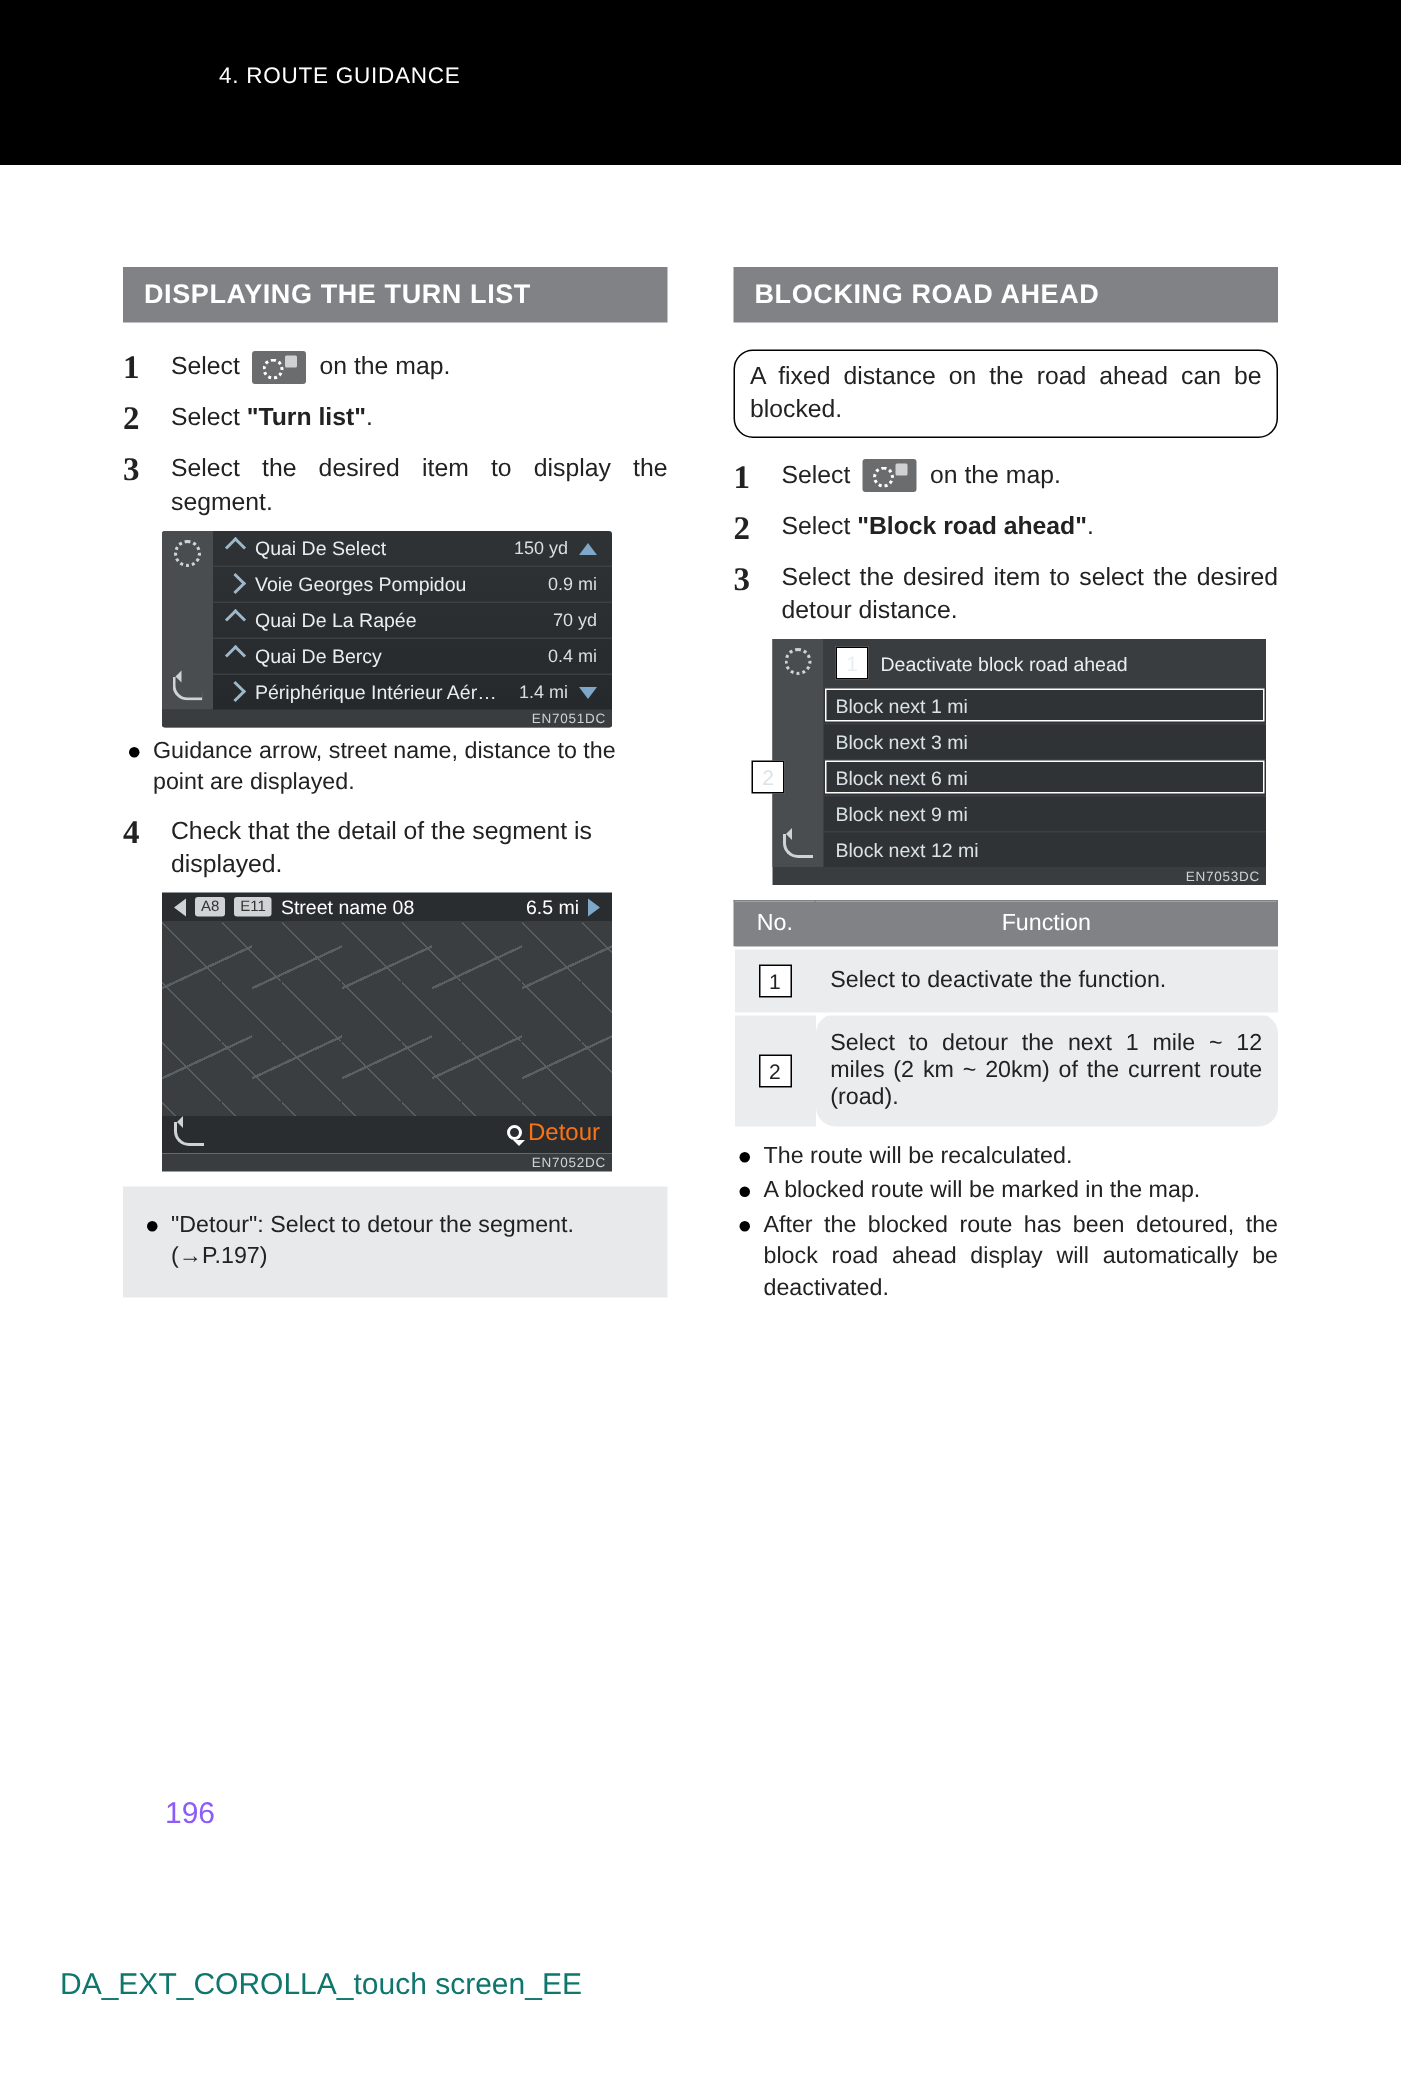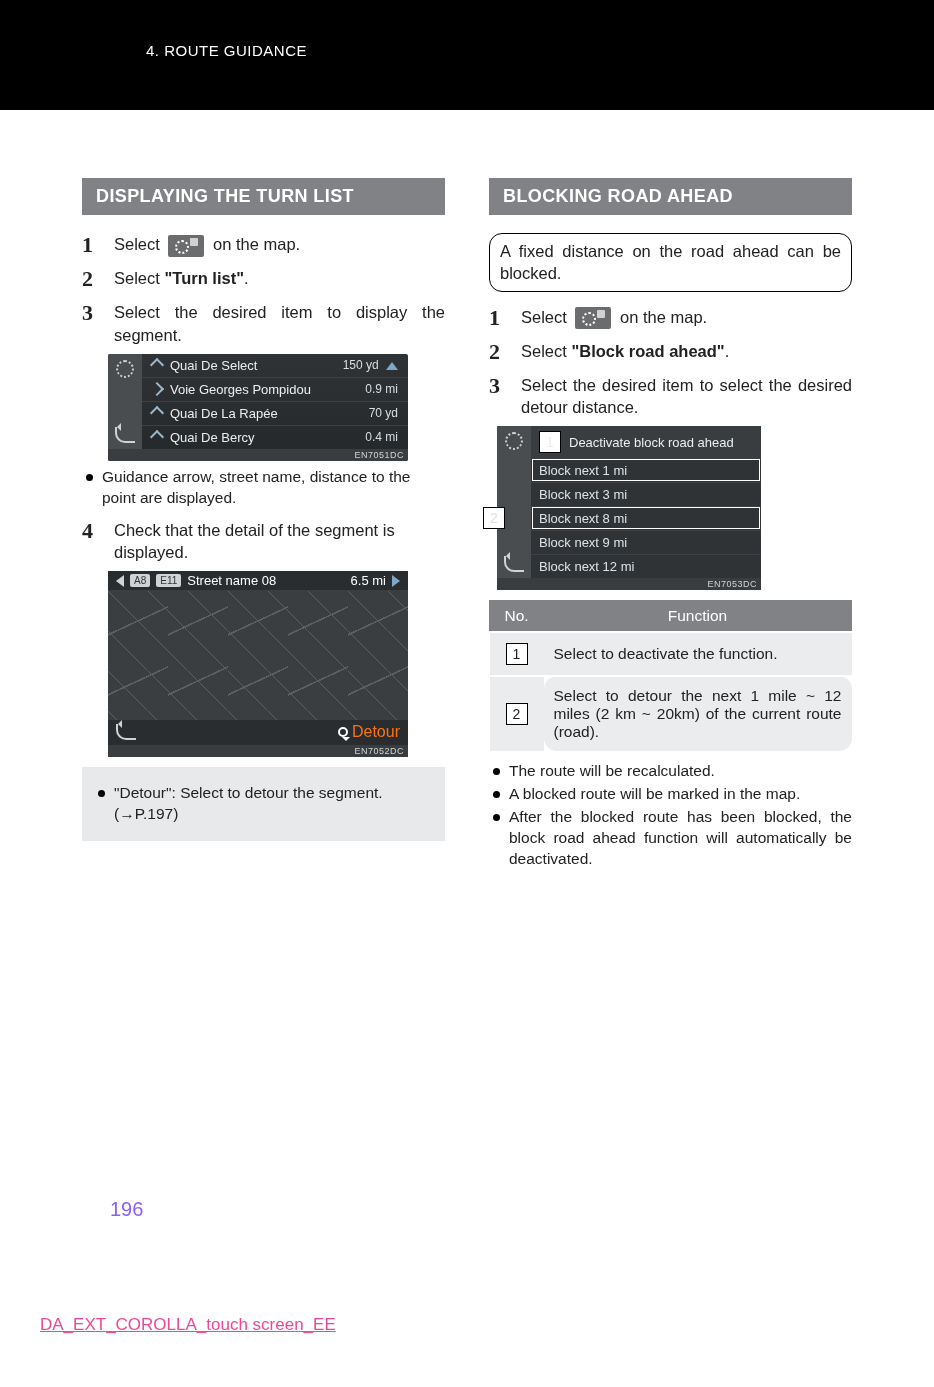--- a/index.html
+++ b/index.html
@@ -54,30 +54,30 @@
   .pin { display:inline-block; width:10px; height:10px; border:2px solid #fff; border-radius:50%; position:relative; margin-right:4px; }
   .pin::after { content:""; position:absolute; left:2px; top:8px; border:4px solid transparent; border-top-color:#fff; }
   .note-box { background:#e8e9ea; padding:10px 12px; margin:10px 0 0 0; }
   .note-box .bullets li { font-size:15.5px; }
   .ref { font-size:15.5px; }
   .func-table { width: 100%; border-collapse: collapse; margin: 10px 0 10px 0; font-size:15.5px; }
   .func-table th { background:#808285; color:#fff; font-weight:normal; padding:6px 8px; border:1px solid #808285; }
   .func-table td { background:#ebeced; padding:10px 10px; border-top:2px solid #fff; vertical-align: middle; }
   .func-table td.no { width:54px; text-align:center; }
   .numbox { display:inline-block; width:22px; height:22px; border:1.5px solid #000; text-align:center; line-height:20px; font-size:14px; background:#fff; }
-  .block-shot { margin: 6px 0 4px 8px; width: 264px; }
+  .block-shot { margin: 6px 0 4px 26px; width: 329px; }
   .block-wrap { display:flex; background:#2f3336; }
   .block-left { width:34px; background:#4a4d50; display:flex; flex-direction:column; justify-content:space-between; align-items:center; padding:6px 0; }
   .block-main { flex:1; }
   .block-top { display:flex; align-items:center; gap:8px; background:#3a3d40; padding:5px 8px; color:#e9eef1; font-size:13px; }
   .block-row { color:#dbe3e8; font-size:13px; padding:4px 8px; border-top:1px solid #3c4044; position:relative; }
   .block-row.hl { outline:1.5px solid #fff; outline-offset:-2px; }
   .block-row .nbx { position:absolute; left:-24px; top:2px; }
   .pagefoot { position:absolute; left:110px; bottom:166px; font-size:20px; color:#8b5cf6; }
-  .docfoot { position:absolute; left:40px; bottom:52px; font-size:17px; color:#ec4899;text-decoration:underline; }
+  .docfoot { position:absolute; left:40px; bottom:52px; font-size:20px; color:#0f766e; }
   .pagewrap { position:relative; width:934px; height:1387px; }
   .just { text-align: justify; border-radius: 13px; }
 </style>
 </head>
 <body>
 <div class="pagewrap">
 
 <div class="blackbar">
   <div class="breadcrumb">4. ROUTE GUIDANCE</div>
 </div>
@@ -138,20 +138,27 @@
                     <span>Quai De La Rapée</span>
                   </span>
                   <span class="dist">70 yd</span>
                 </div>
                 <div class="ss-row">
                   <span class="label">
                     <span style="width:10px;height:10px;border-left:2px solid #9fb8c9;border-top:2px solid #9fb8c9;transform:rotate(45deg);display:inline-block"></span>
                     <span>Quai De Bercy</span>
                   </span>
                   <span class="dist">0.4 mi</span>
+                </div>
+                <div class="ss-row">
+                  <span class="label">
+                    <span style="width:10px;height:10px;border-left:2px solid #9fb8c9;border-top:2px solid #9fb8c9;transform:rotate(135deg);display:inline-block"></span>
+                    <span>Périphérique Intérieur Aér…</span>
+                  </span>
+                  <span class="dist">1.4 mi <span class="tri-down" style="display:inline-block;vertical-align:middle;margin-left:4px"></span></span>
                 </div>
               </div>
         </div>
         <div class="img-code">EN7051DC</div>
       </div>
 
       <ul class="bullets">
         <li>Guidance arrow, street name, distance to the point are displayed.</li>
       </ul>
 
@@ -226,21 +233,21 @@
             <span class="ss-back"></span>
           </div>
           <div class="block-main">
             <div class="block-top">
               <span class="numbox">1</span>
               <span>Deactivate block road ahead</span>
             </div>
             <div id="block-rows">
                   <div class="block-row hl"><span>Block next 1 mi</span></div>
                   <div class="block-row"><span>Block next 3 mi</span></div>
-                  <div class="block-row hl"><span class="numbox nbx" style="position:absolute;left:-48px;top:0;background:#fff">2</span><span>Block next 8 mi</span></div>
+                  <div class="block-row hl"><span class="numbox nbx" style="position:absolute;left:-48px;top:0;background:#fff">2</span><span>Block next 6 mi</span></div>
                   <div class="block-row"><span>Block next 9 mi</span></div>
                   <div class="block-row"><span>Block next 12 mi</span></div>
                 </div>
           </div>
         </div>
         <div class="img-code">EN7053DC</div>
       </div>
 
       <table class="func-table">
         <thead>
@@ -257,21 +264,21 @@
           <tr>
             <td class="no"><span class="numbox">2</span></td>
             <td class="just">Select to detour the next 1 mile ~ 12 miles (2 km ~ 20km) of the current route (road).</td>
           </tr>
         </tbody>
       </table>
 
       <ul class="bullets" id="right-bullets">
             <li class="just">The route will be recalculated.</li>
             <li class="just">A blocked route will be marked in the map.</li>
-            <li class="just">After the blocked route has been blocked, the block road ahead function will automatically be deactivated.</li>
+            <li class="just">After the blocked route has been detoured, the block road ahead display will automatically be deactivated.</li>
           </ul>
     </div>
 
   </div>
 </div>
 
 <div class="pagefoot">196</div>
 <div class="docfoot">DA_EXT_COROLLA_touch screen_EE</div>
 
 </div>

